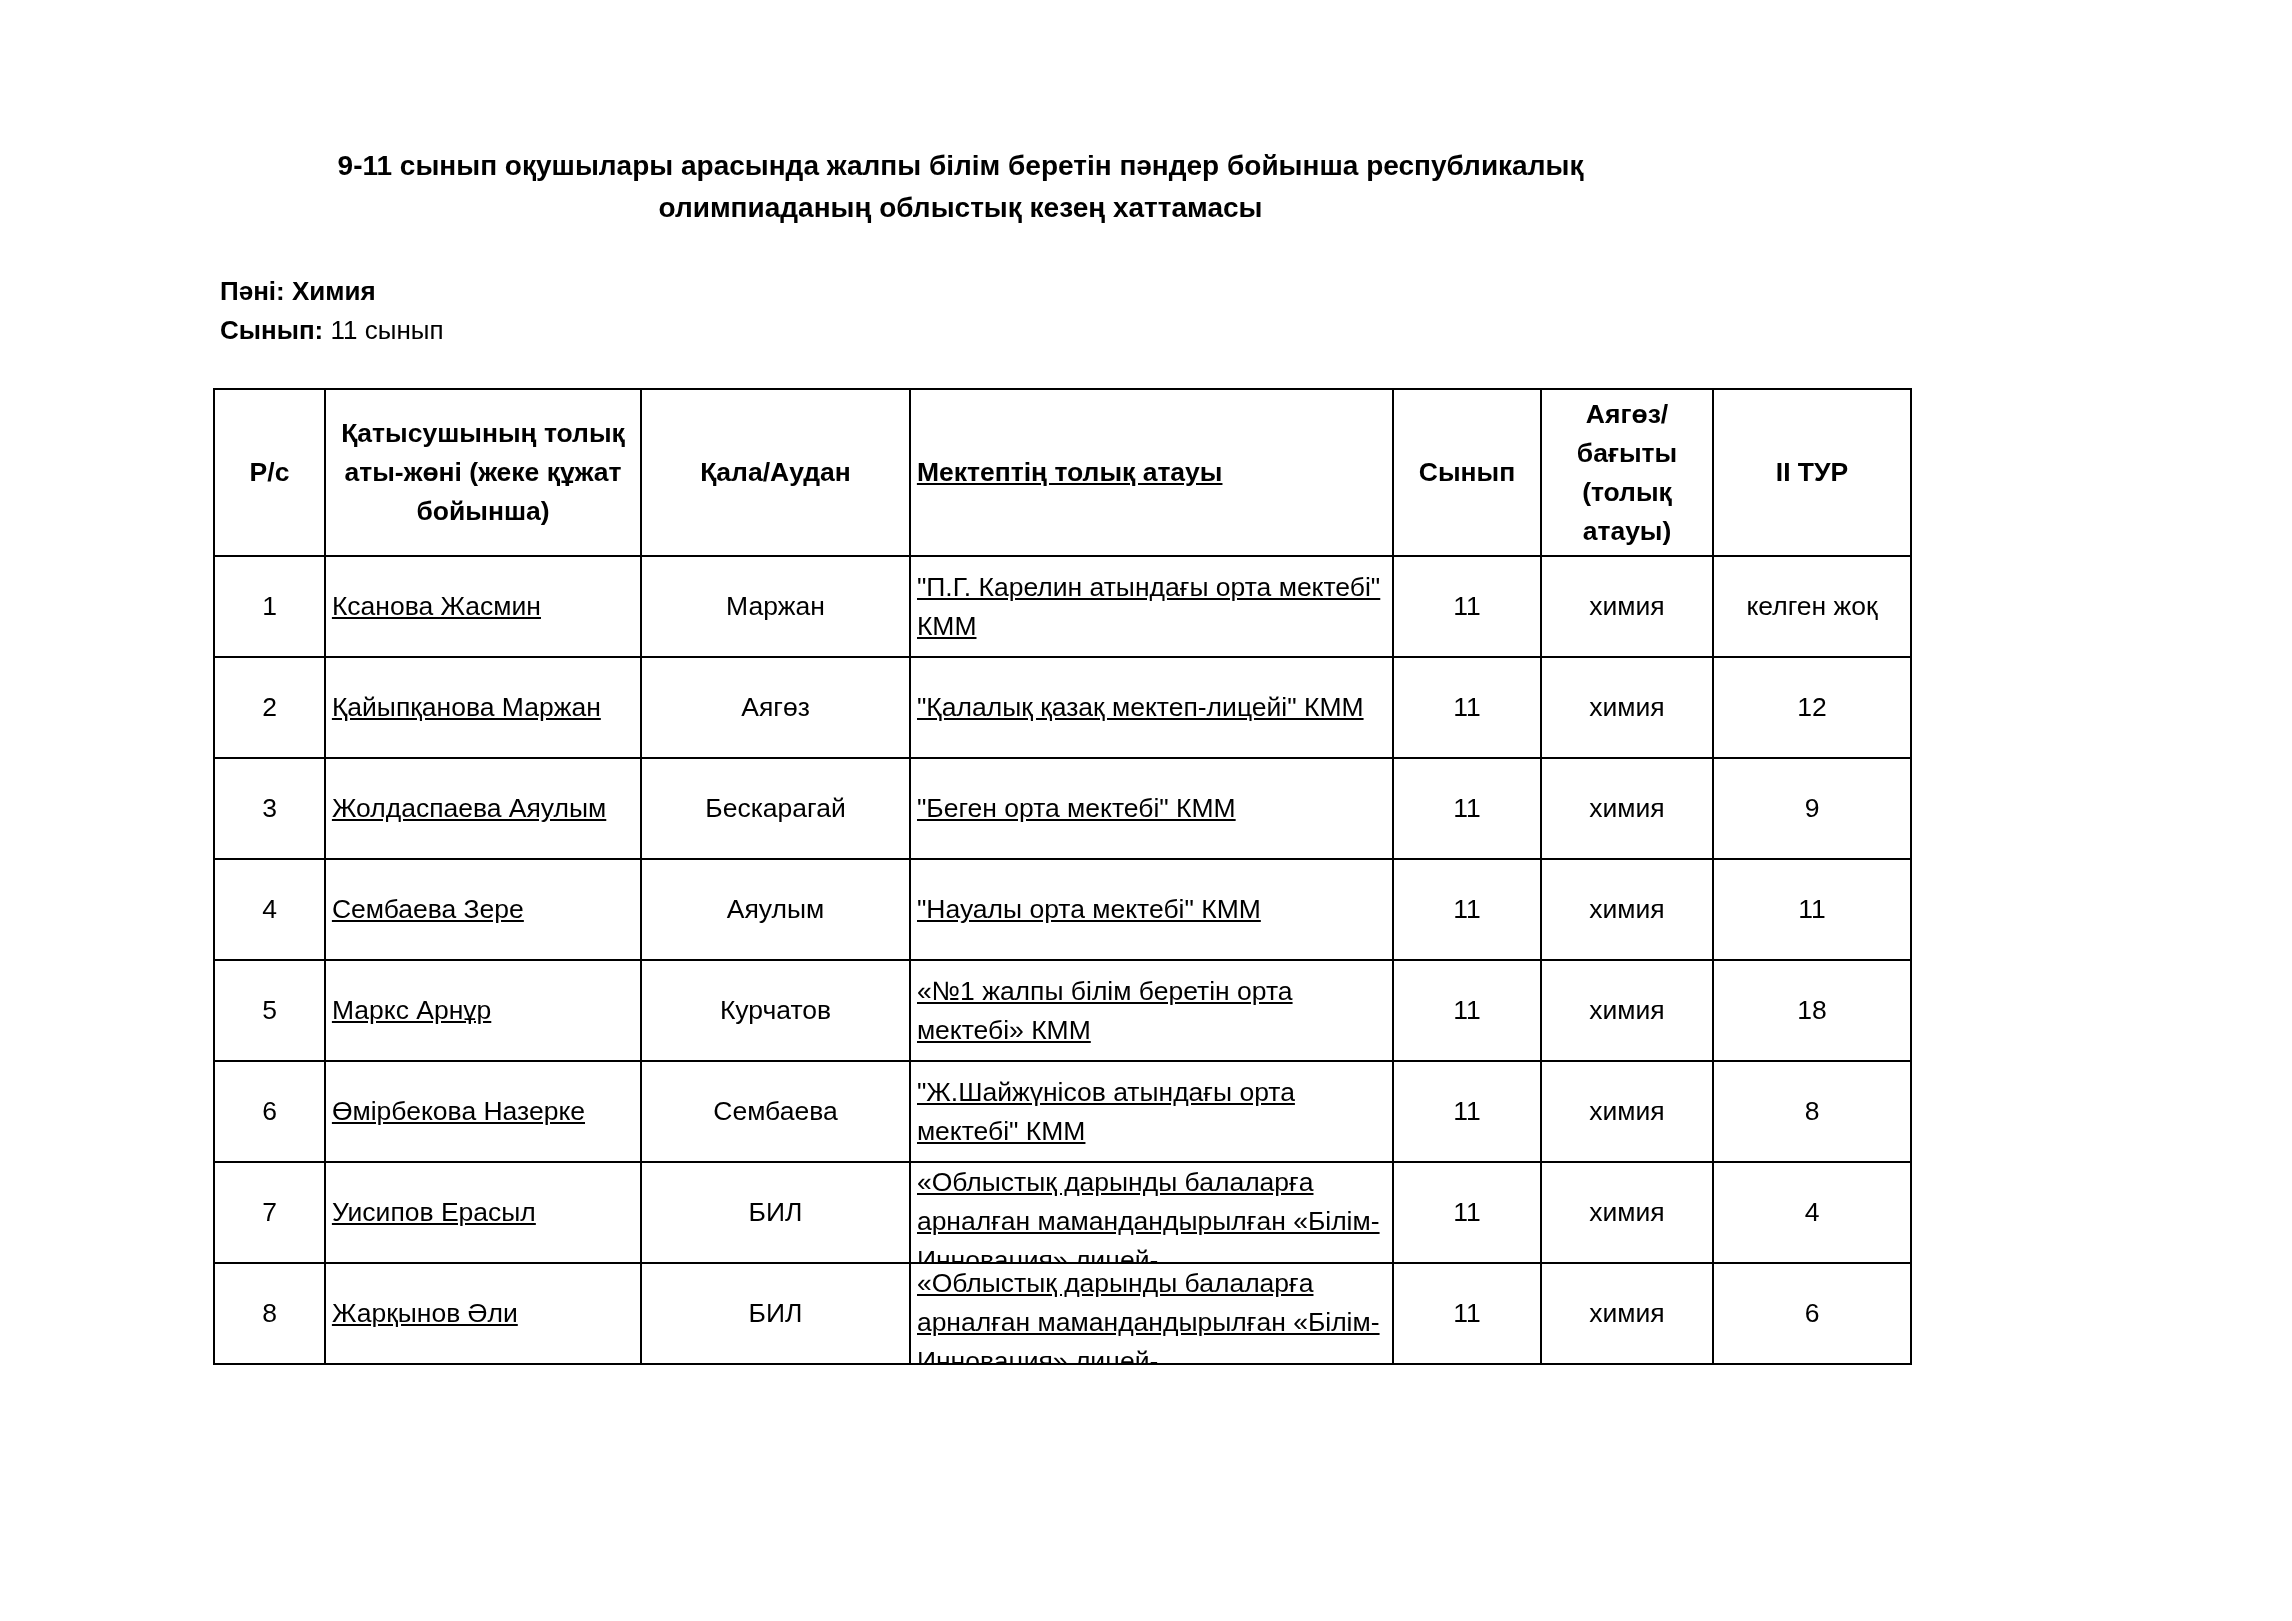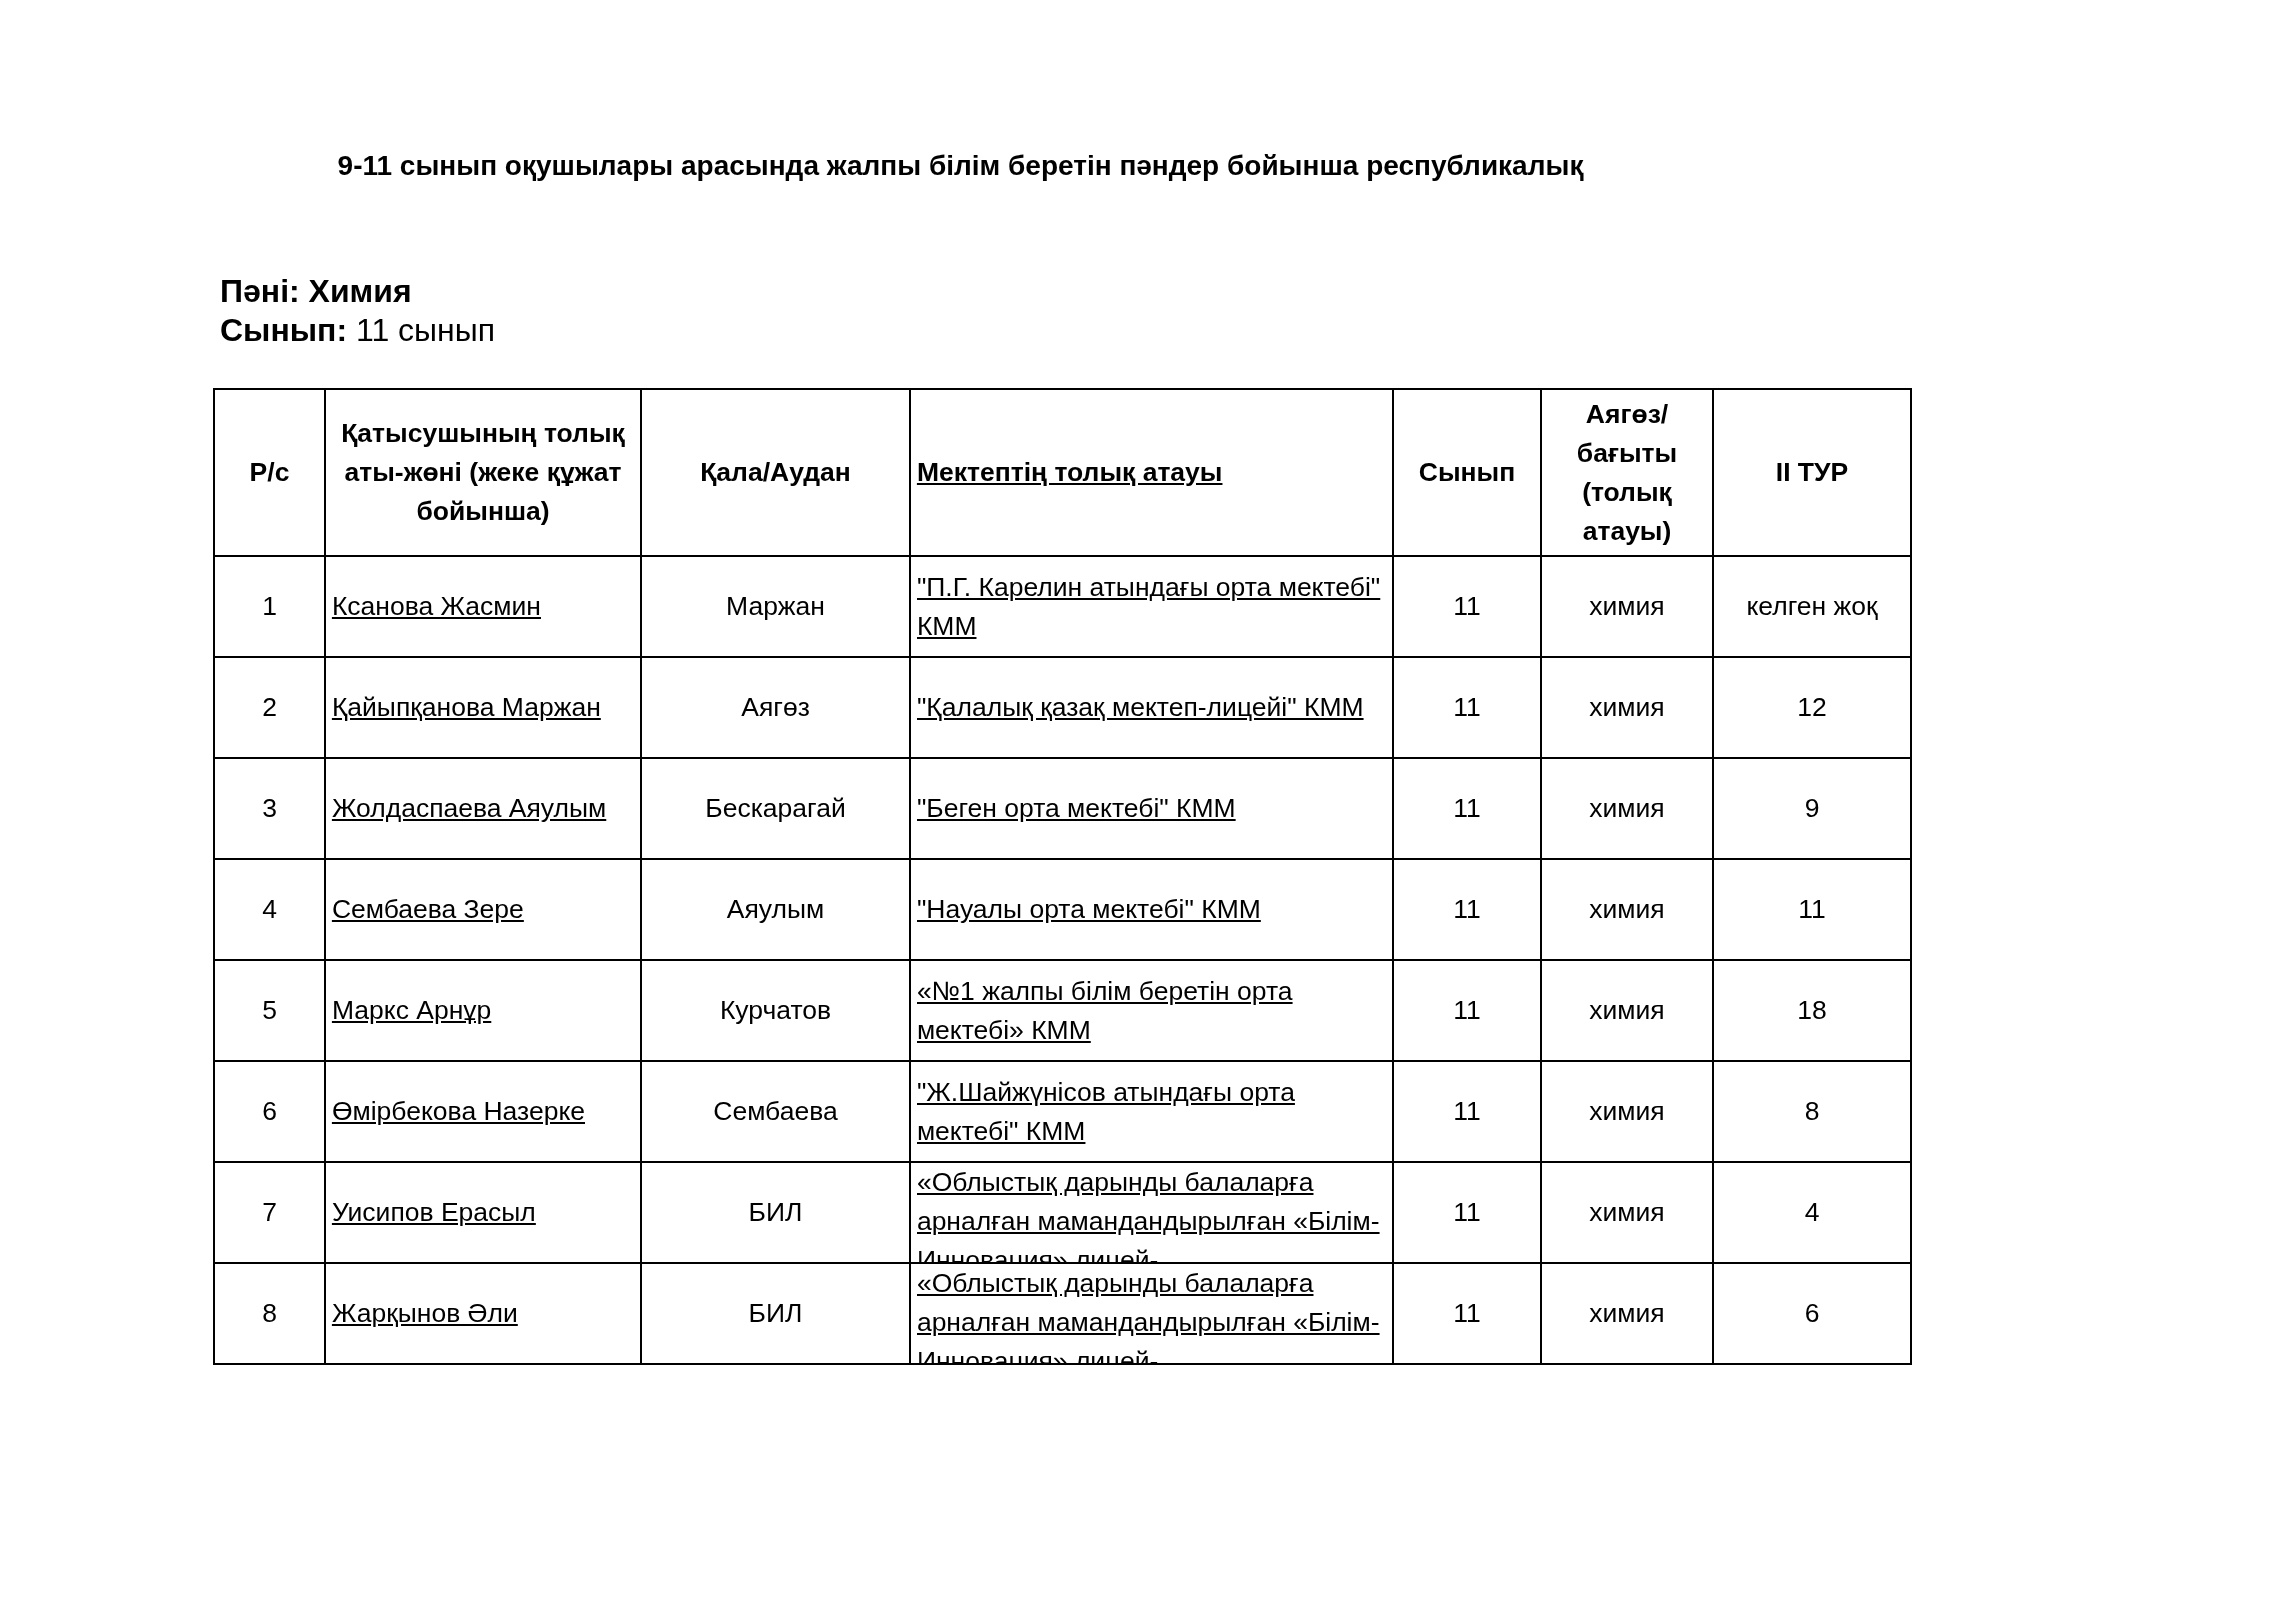--- a/index.html
+++ b/index.html
@@ -9,21 +9,21 @@
     color: #000000;
   }
   .title {
     position: absolute; left: 0; width: 1921px; top: 145px;
     text-align: center; font-weight: bold; font-size: 28px; line-height: 42px;
   }
   .title .l1 { display: block; padding-left: 0; }
   .title .l2 { display: block; }
   .meta {
     position: absolute; left: 220px; top: 272px;
-    font-size: 32px; line-height: 39px;
+    font-size: 26px; line-height: 39px;
   }
   .meta b { font-weight: bold; }
   .meta .val-normal { font-weight: normal; }
   table {
     position: absolute; left: 213px; top: 388px;
     border-collapse: collapse; table-layout: fixed;
     width: 1696px;
   }
   td, th {
     border: 2.9px solid #000; padding: 0 5.9px; font-size: 26.5px; line-height: 39px;
@@ -35,20 +35,21 @@
   .l { text-align: left; text-decoration: underline; }
   .bold { font-weight: normal; }
   .school { font-size: 26.5px; line-height: 39px; }
   .clip { max-height: 99px; overflow: hidden; display: block; }
 </style>
 </head>
 <body>
 
 <div class="title">
   <span class="l1">9-11 сынып оқушылары арасында жалпы білім беретін пәндер бойынша республикалық</span>
+  <span class="l2">олимпиаданың облыстық кезең хаттамасы</span>
 </div>
 
 <div class="meta">
   <div>
     <b>Пәні:</b>
     <b>Химия</b>
   </div>
   <div>
     <b>Сынып:</b>
     <span class="val-normal">11 сынып</span>

